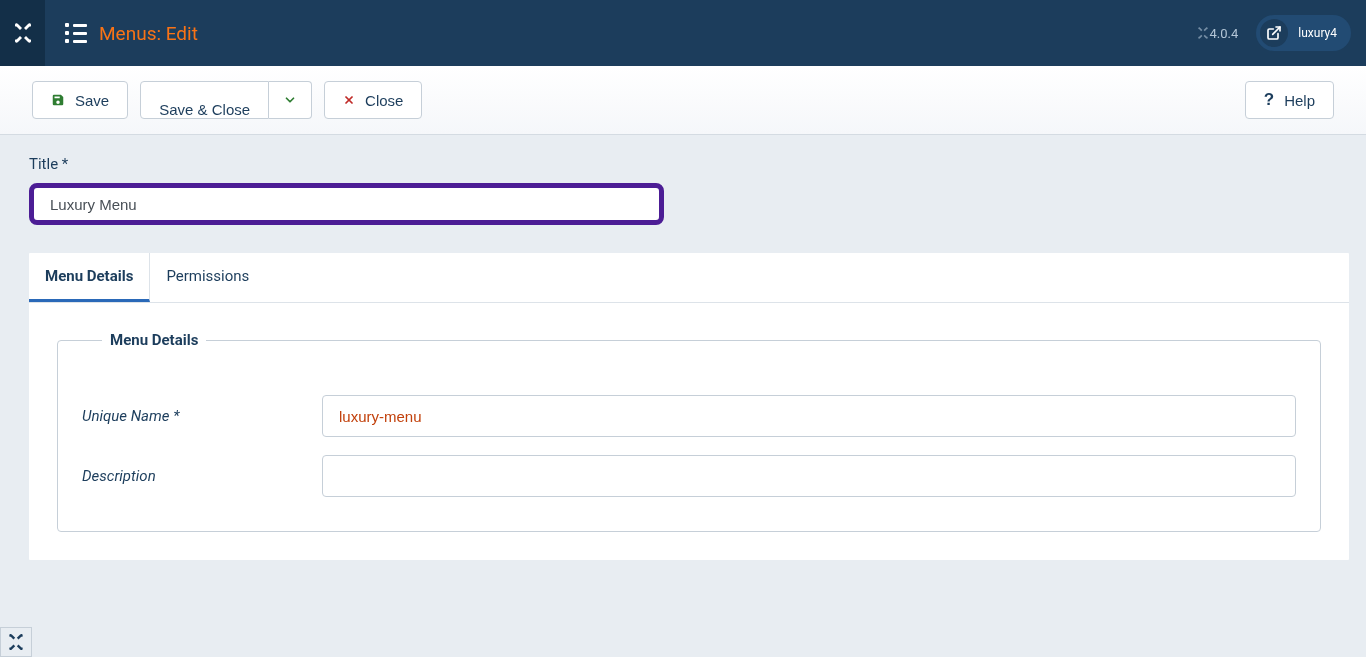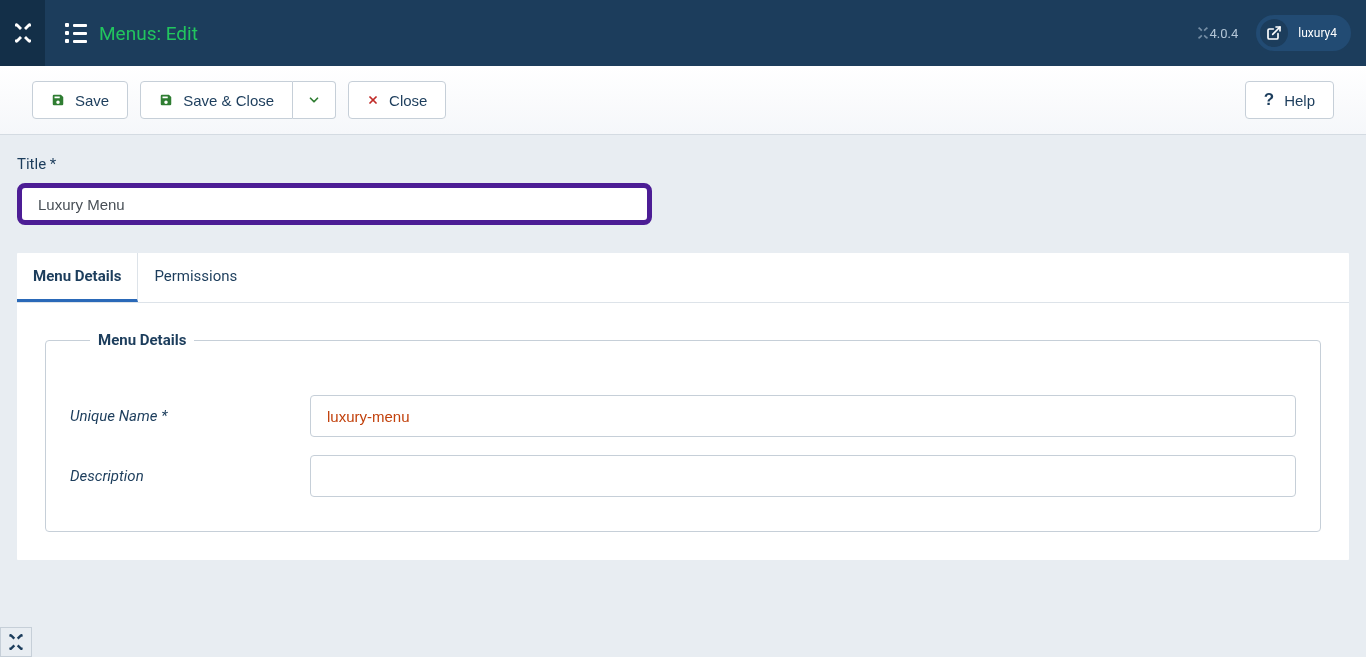--- a/index.html
+++ b/index.html
@@ -61,21 +61,21 @@
     }
     .list-icon-line {
       width: 14px;
       height: 3px;
       background: #fff;
       border-radius: 1px;
     }
     .page-title {
       font-size: 19px;
       font-weight: 400;
-      color: #22c55e;
+      color: #f97316;
     }
     .header-right {
       display: flex;
       align-items: center;
       padding-right: 15px;
       gap: 18px;
     }
     .version-text {
       color: #b2c5d6;
       font-size: 13px;
@@ -138,20 +138,21 @@
       gap: 10px;
       cursor: pointer;
       height: 38px;
     }
     .btn-group {
       display: flex;
     }
     .btn-group .btn:first-child {
       border-top-right-radius: 0;
       border-bottom-right-radius: 0;
+      flex-direction: column;
     }
     .btn-group .btn-dropdown {
       border-top-left-radius: 0;
       border-bottom-left-radius: 0;
       border-left: none;
       padding: 9px 14px;
     }
     .save-icon {
       width: 14px;
       height: 14px;
@@ -164,20 +165,21 @@
       width: 12px;
       height: 12px;
     }
     .help-icon {
       font-size: 17px;
       font-weight: bold;
       color: #1c3d5c;
     }
     .content {
       padding: 20px 17px;
+      margin-left: 12px;
     }
     .title-label {
       color: #1c3d5c;
       font-size: 15px;
       margin-bottom: 10px;
       display: block;
     }
     .title-input {
       width: 635px;
       height: 42px;

